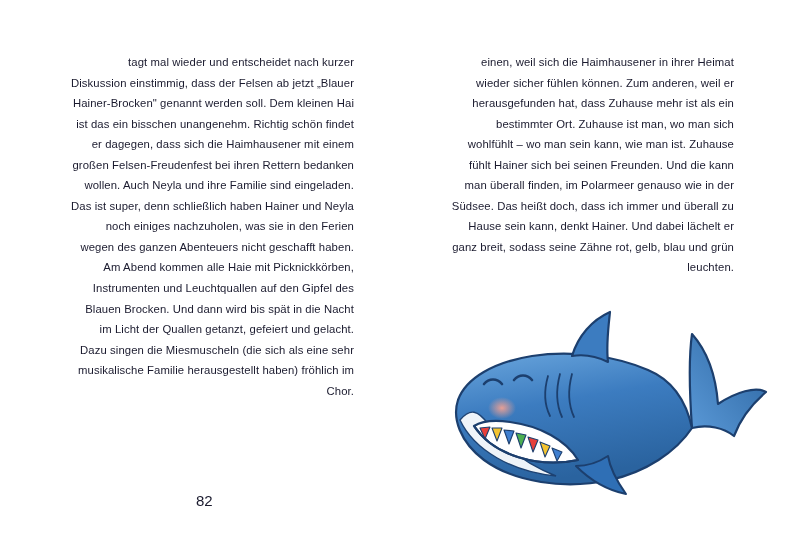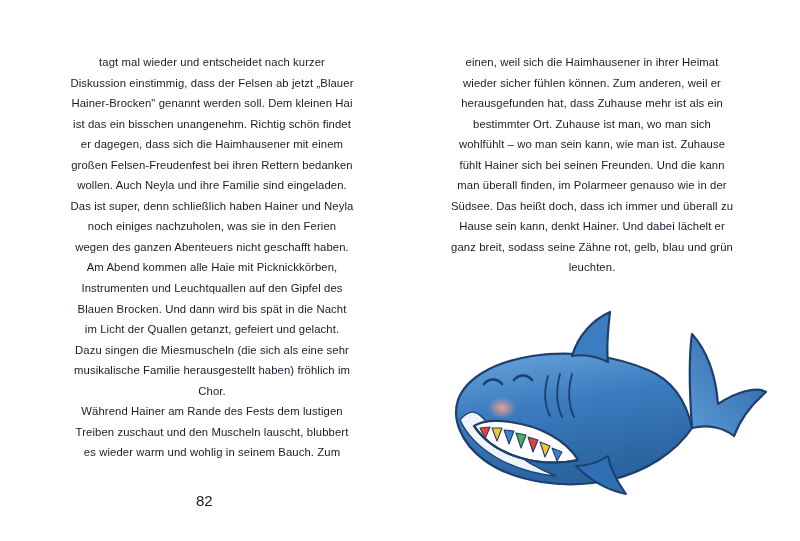--- a/index.html
+++ b/index.html
@@ -25,21 +25,21 @@
     width: 292px;
     font-size: 11.3px;
     line-height: 1.82;
     color: #1a1a2e;
     letter-spacing: 0.1px;
   }
   .column.left { left: 62px; }
   .column.right { left: 442px; }
   .column p {
     margin: 0 0 0 8px;
-    text-align: center;
+    text-align: right;
     hyphens: manual;
   }
   .page-number {
     position: absolute;
     left: 196px;
     top: 492px;
     font-size: 15px;
     color: #1a1a2e;
   }
   
@@ -53,21 +53,20 @@
   .shark-svg { display: block; }
 </style>
 </head>
 <body>
 
 <div class="page">
 
   <div class="column left">
     <p>tagt mal wieder und entscheidet nach kurzer Diskussion einstimmig, dass der Felsen ab jetzt „Blauer Hainer-Brocken" genannt werden soll. Dem kleinen Hai ist das ein bisschen unangenehm. Richtig schön findet er dagegen, dass sich die Haimhausener mit einem großen Felsen-Freudenfest bei ihren Rettern bedanken wollen. Auch Neyla und ihre Familie sind eingeladen. Das ist super, denn schließlich haben Hainer und Neyla noch einiges nachzuholen, was sie in den Ferien wegen des ganzen Abenteuers nicht geschafft haben.</p>
     <p>Am Abend kommen alle Haie mit Picknickkörben, Instrumenten und Leuchtquallen auf den Gipfel des Blauen Brocken. Und dann wird bis spät in die Nacht im Licht der Quallen getanzt, gefeiert und gelacht. Dazu singen die Miesmuscheln (die sich als eine sehr musikalische Familie herausgestellt haben) fröhlich im Chor.</p>
-    <p>Während Hainer am Rande des Fests dem lustigen Treiben zuschaut und den Muscheln lauscht, blubbert es wieder warm und wohlig in seinem Bauch. Zum</p>
   </div>
 
   <div class="column right">
     <p>einen, weil sich die Haimhausener in ihrer Heimat wieder sicher fühlen können. Zum anderen, weil er herausgefunden hat, dass Zuhause mehr ist als ein bestimmter Ort. Zuhause ist man, wo man sich wohlfühlt – wo man sein kann, wie man ist. Zuhause fühlt Hainer sich bei seinen Freunden. Und die kann man überall finden, im Polarmeer genauso wie in der Südsee. Das heißt doch, dass ich immer und überall zu Hause sein kann, denkt Hainer. Und dabei lächelt er ganz breit, sodass seine Zähne rot, gelb, blau und grün leuchten.</p>
   </div>
 
   <div class="page-number">82</div>
 
   <div class="shark-wrap">
     <svg class="shark-svg" width="330" height="215" viewBox="0 0 330 215" xmlns="http://www.w3.org/2000/svg">

